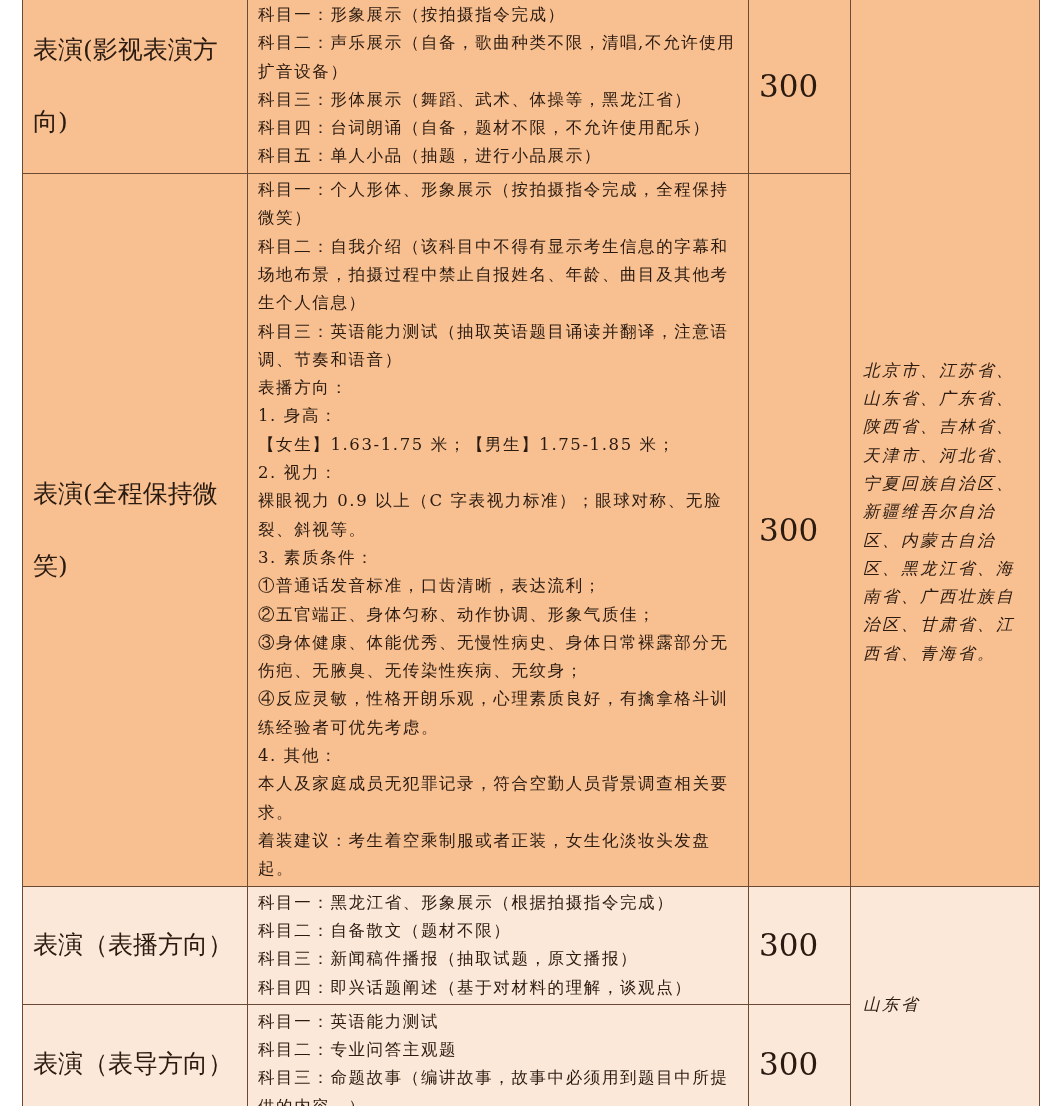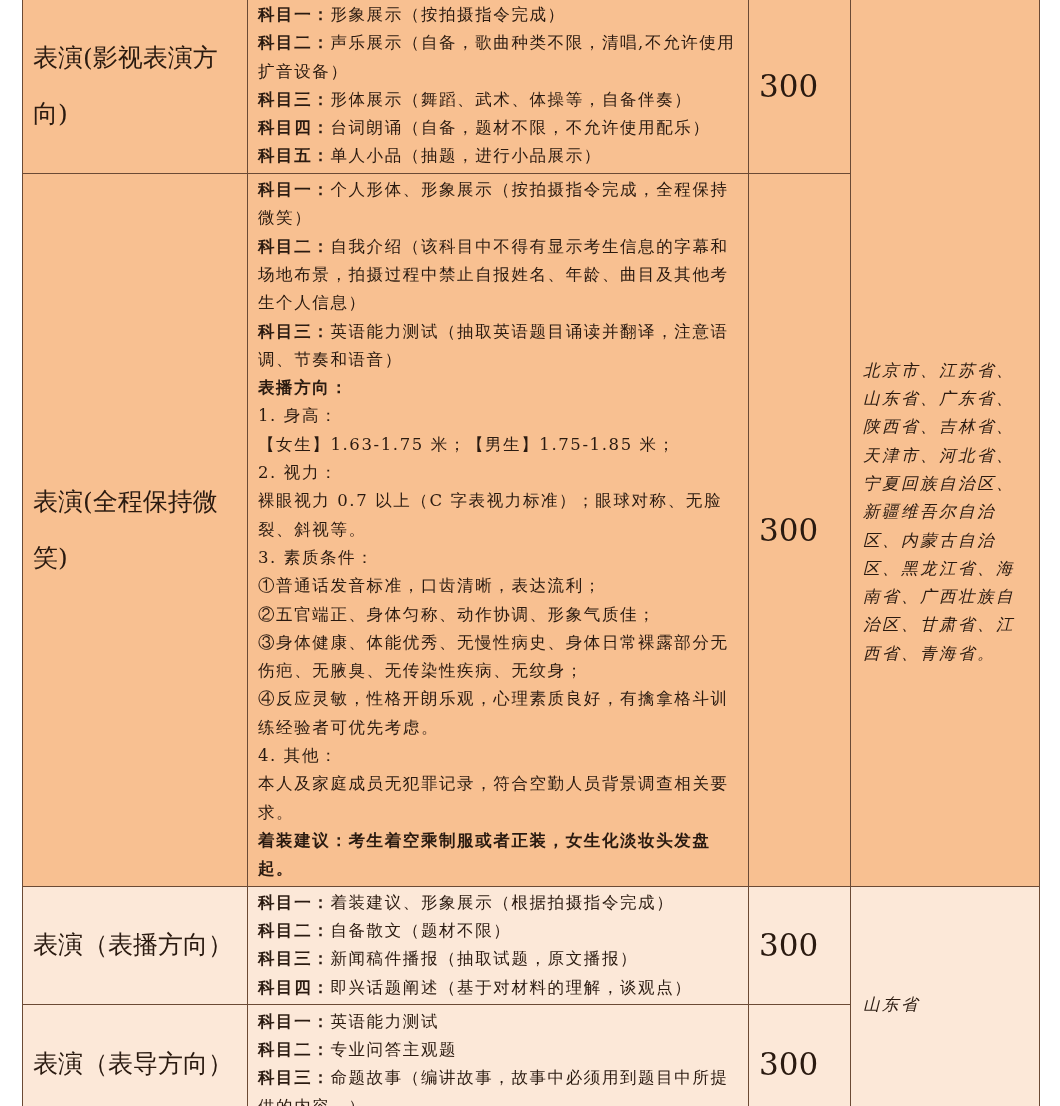--- a/index.html
+++ b/index.html
@@ -4,82 +4,82 @@
 <style>
   html, body { margin: 0; padding: 0; background: #ffffff; }
   body { width: 1060px; height: 1106px; overflow: hidden; position: relative;
          font-family: "DejaVu Serif", "Liberation Serif", serif; color: #2a1a10; }
   .tbl { position: absolute; left: 22px; top: -2px; width: 1017px; border-collapse: collapse; table-layout: fixed; }
   .tbl td { border: 1.5px solid #6b4a35; vertical-align: middle; padding: 0; }
   .tbl tr.orange td { background: #f8c091; }
   .tbl tr.light td { background: #fce8d8; }
   .tbl td.light { background: #fce8d8 !important; }
   .tbl td.orangecell { background: #f8c091 !important; }
-  .c-name { width: 224px; font-size: 25px; line-height: 56px; padding-left: 10px !important; padding-right: 4px !important; }
+  .c-name { width: 224px; font-size: 25px; line-height: 72px; padding-left: 10px !important; padding-right: 4px !important; }
   .c-subj { width: 500px; font-size: 16.5px; line-height: 28.3px; padding: 2px 8px 2px 10px !important; letter-spacing: 1.6px; }
   .c-fee  { width: 100px; font-size: 31px; padding-left: 10px !important; }
   .c-area { width: 188px; font-size: 16.5px; line-height: 28.3px; padding: 0 6px 0 12px !important; letter-spacing: 2.5px; }
   .line { display: block; white-space: normal; }
-  .b { font-weight: bold; }
+  .b { font-weight: normal; }
   .area-text { display: block; font-style: italic; }
 </style>
 </head>
 <body>
 
 <table class="tbl">
   <colgroup>
     <col style="width:225px">
       <col style="width:501px">
       <col style="width:102px">
       <col style="width:189px">
   </colgroup>
 
   <tbody>
       <tr class="orange" style="height:169px">
     <td class="c-name">表演(影视表演方向)</td>
     <td class="c-subj">
       <span class="line"><span class="b">科目一：</span><span>形象展示（按拍摄指令完成）</span></span>
       <span class="line"><span class="b">科目二：</span><span>声乐展示（自备，歌曲种类不限，清唱,不允许使用扩音设备）</span></span>
-      <span class="line"><span class="b">科目三：</span><span>形体展示（舞蹈、武术、体操等，自备伴奏）</span></span>
+      <span class="line"><span class="b">科目三：</span><span>形体展示（舞蹈、武术、体操等，黑龙江省）</span></span>
       <span class="line"><span class="b">科目四：</span><span>台词朗诵（自备，题材不限，不允许使用配乐）</span></span>
       <span class="line"><span class="b">科目五：</span><span>单人小品（抽题，进行小品展示）</span></span>
     </td>
     <td class="c-fee">300</td>
     <td class="c-area orangecell" rowspan="2">
       <span class="area-text" style="padding-top:140px">北京市、江苏省、山东省、广东省、陕西省、吉林省、天津市、河北省、宁夏回族自治区、新疆维吾尔自治区、内蒙古自治区、黑龙江省、海南省、广西壮族自治区、甘肃省、江西省、青海省。</span>
     </td>
   </tr>
 
   <tr class="orange" style="height:713px">
     <td class="c-name">表演(全程保持微笑)</td>
     <td class="c-subj">
       <span class="line"><span class="b">科目一：</span><span>个人形体、形象展示（按拍摄指令完成，全程保持微笑）</span></span>
       <span class="line"><span class="b">科目二：</span><span>自我介绍（该科目中不得有显示考生信息的字幕和场地布景，拍摄过程中禁止自报姓名、年龄、曲目及其他考生个人信息）</span></span>
       <span class="line"><span class="b">科目三：</span><span>英语能力测试（抽取英语题目诵读并翻译，注意语调、节奏和语音）</span></span>
       <span class="line b">表播方向：</span>
       <span class="line">1. 身高：</span>
       <span class="line">【女生】1.63-1.75 米；【男生】1.75-1.85 米；</span>
       <span class="line">2. 视力：</span>
-      <span class="line">裸眼视力 0.7 以上（C 字表视力标准）；眼球对称、无脸裂、斜视等。</span>
+      <span class="line">裸眼视力 0.9 以上（C 字表视力标准）；眼球对称、无脸裂、斜视等。</span>
       <span class="line">3. 素质条件：</span>
       <span class="line">①普通话发音标准，口齿清晰，表达流利；</span>
       <span class="line">②五官端正、身体匀称、动作协调、形象气质佳；</span>
       <span class="line">③身体健康、体能优秀、无慢性病史、身体日常裸露部分无伤疤、无腋臭、无传染性疾病、无纹身；</span>
       <span class="line">④反应灵敏，性格开朗乐观，心理素质良好，有擒拿格斗训练经验者可优先考虑。</span>
       <span class="line">4. 其他：</span>
       <span class="line">本人及家庭成员无犯罪记录，符合空勤人员背景调查相关要求。</span>
       <span class="line b">着装建议：考生着空乘制服或者正装，女生化淡妆头发盘起。</span>
     </td>
     <td class="c-fee">300</td>
   </tr>
 
   <tr class="light" style="height:113px">
     <td class="c-name" style="line-height:30px">表演（表播方向）</td>
     <td class="c-subj">
-      <span class="line"><span class="b">科目一：</span><span>着装建议、形象展示（根据拍摄指令完成）</span></span>
+      <span class="line"><span class="b">科目一：</span><span>黑龙江省、形象展示（根据拍摄指令完成）</span></span>
       <span class="line"><span class="b">科目二：</span><span>自备散文（题材不限）</span></span>
       <span class="line"><span class="b">科目三：</span><span>新闻稿件播报（抽取试题，原文播报）</span></span>
       <span class="line"><span class="b">科目四：</span><span>即兴话题阐述（基于对材料的理解，谈观点）</span></span>
     </td>
     <td class="c-fee">300</td>
     <td class="c-area light" rowspan="2">
       <span class="area-text">山东省</span>
     </td>
   </tr>
 

